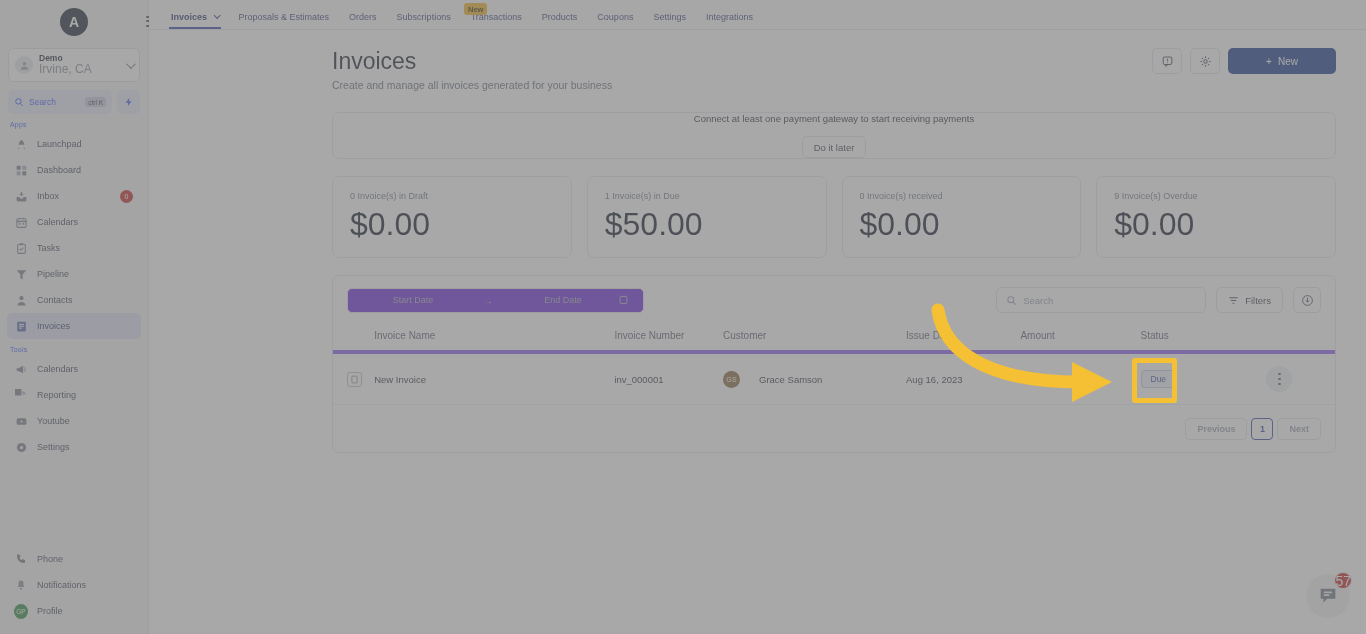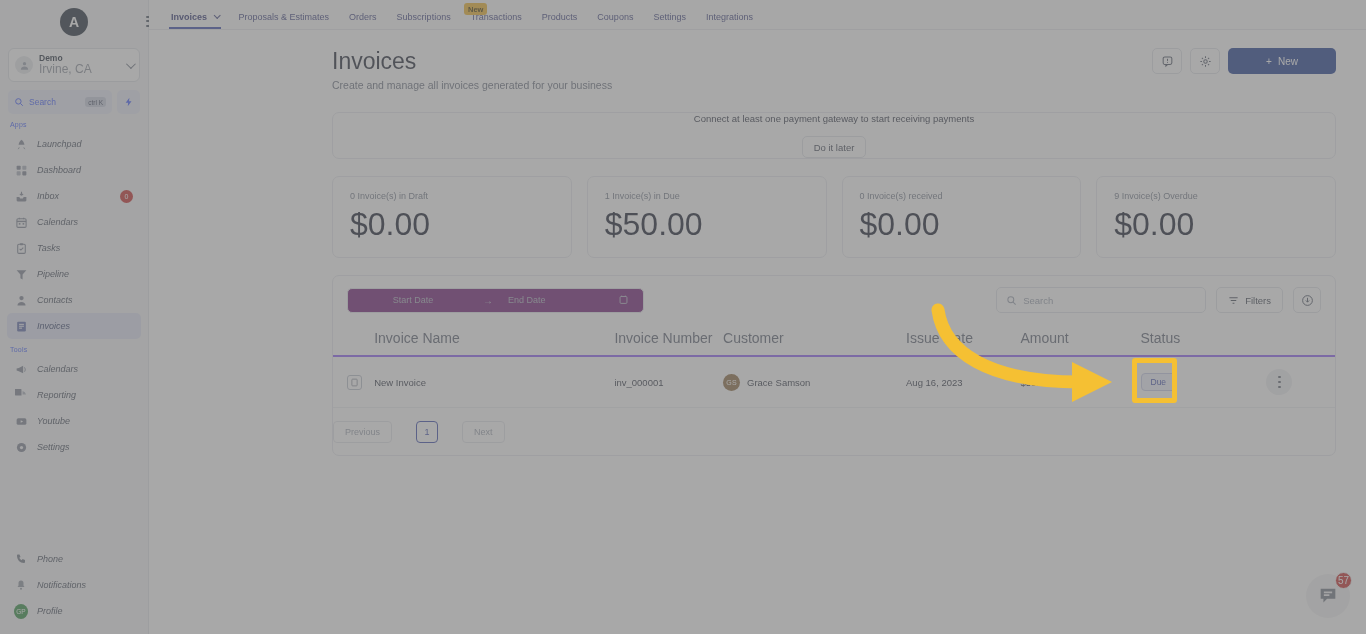--- a/index.html
+++ b/index.html
@@ -59,21 +59,21 @@
 
   .group-lbl { font-size:7px; color:#3d5afe; padding:7px 0 3px 10px; letter-spacing:.2px; }
 
   .nav { padding:0 7px; }
   .nav-item {
     height:26px; display:flex; align-items:center; gap:9px; padding:0 7px;
     border-radius:5px; cursor:pointer; position:relative;
   }
   .nav-item.active { background:#dfe3f3; }
   .nav-item .ico { width:14px; height:14px; display:flex;align-items:center;justify-content:center; flex:0 0 14px; }
-  .nav-item .lbl { font-size:9px; color:#3f4656;font-style:italic; }
+  .nav-item .lbl { font-size:9px; color:#3f4656; }
   .nav-item.active .lbl { color:#35406b; }
   .badge-red {
     position:absolute; right:8px; min-width:13px; height:13px; border-radius:50%;
     background:#c62828; color:#fff; font-size:7px; display:flex;align-items:center;justify-content:center;
   }
 
   .sb-bottom { margin-top:auto; padding:0 7px 10px 7px; }
   .av-green { width:15px;height:15px;border-radius:50%;background:#2e8b3f;color:#fff;font-size:6.5px;
     display:flex;align-items:center;justify-content:center; }
 
@@ -137,91 +137,91 @@
     padding:14px 0 0 17px;
   }
   .stat-lbl { font-size:9px; color:#727a89; }
   .stat-val { font-size:32px; color:#141a2b; margin-top:5px; }
 
   .table-card {
     margin-top:17px; border:1px solid #e6e8ee; border-radius:7px; background:#fff; overflow:hidden;
   }
   .toolbar { height:48px; display:flex; align-items:center; padding:0 14px; gap:10px; }
   .daterange {
-    width:297px; height:25px; border:1px solid #e3e5ea; border-radius:5px; background:#701a75;
+    width:297px; height:25px; border:1px solid #e3e5ea; border-radius:5px; background:#6d28d9;
     display:flex; align-items:center; padding:0 10px; cursor:pointer;
   }
   .dr-txt { font-size:9px; color:#a7adba; }
   .dr-start { width:110px; text-align:center; }
   .dr-arrow { width:40px; text-align:center; color:#b4b9c4; font-size:10px; }
-  .dr-end { width:110px; text-align:left; }
+  .dr-end { width:110px; text-align:center; }
   .toolbar-spacer { flex:1; }
   .search-field {
     width:210px; height:26px; border:1px solid #e0e3e9; border-radius:5px; background:#fff;
     display:flex; align-items:center; gap:6px; padding:0 9px; cursor:text;
   }
   .search-field span { font-size:9.5px; color:#98a0ae; }
   .btn-filters {
     height:26px; padding:0 11px; border:1px solid #dfe2e8; background:#fff; border-radius:5px;
     display:flex;align-items:center;gap:6px; font-size:9.5px; color:#39404e; cursor:pointer;
   }
   .btn-dl {
     width:28px; height:26px; border:1px solid #dfe2e8; background:#fff; border-radius:5px;
     display:flex;align-items:center;justify-content:center; cursor:pointer;
   }
 
   table { width:100%; border-collapse:collapse; }
   thead th {
-    text-align:left; font-size:14px; color:#5b6272; font-weight:normal;
-    padding:6px 0 9px 0; border-bottom:2px solid #8b5cf6;
+    text-align:left; font-size:10px; color:#5b6272; font-weight:normal;
+    padding:6px 0 9px 0; border-bottom:4px solid #8b5cf6;
   }
   tbody td { padding:12px 0; font-size:9.5px; color:#2d3342; border-bottom:1px solid #eceef2; }
   .c-check { width:36px; padding-left:14px !important; }
   .c-name  { width:210px; }
   .c-num   { width:95px; }
   .c-cust  { width:160px; }
   .c-date  { width:100px; }
   .c-amt   { width:105px; }
   .c-stat  { width:110px; }
   .c-act   { width:60px; }
   thead .c-check { padding-left:14px !important; }
 
   .doc-chk {
     width:15px;height:15px;border:1.3px solid #b9bfcb; border-radius:3px; background:#fff;
     display:flex;align-items:center;justify-content:center; cursor:pointer;
   }
-  .cust-cell { display:flex; align-items:center; gap:7px; }
+  .cust-cell { display:flex; align-items:center; gap:19px; }
   .cust-av {
     width:17px;height:17px;border-radius:50%; background:#8d6a3f; color:#fff; font-size:7px;
     display:flex;align-items:center;justify-content:center; letter-spacing:.2px;
   }
   .status-badge {
     display:inline-block; border:1px solid #c5cbe8; color:#3949ab; background:#eef1fb;
     border-radius:4px; font-size:8.5px; padding:3px 9px;
   }
   .kebab {
     width:26px;height:26px;border-radius:50%; background:#edeef1;
     display:flex;flex-direction:column;align-items:center;justify-content:center; gap:2.5px; cursor:pointer;
   }
   .kebab i { width:2.6px;height:2.6px;border-radius:50%; background:#5d6472; display:block; }
 
-  .pager { height:47px; display:flex; align-items:center; justify-content:flex-start; gap:24px; padding-right:14px; }
+  .pager { height:47px; display:flex; align-items:center; justify-content:flex-end; gap:4px; padding-right:14px;font-weight:bold; }
   .pg-btn { height:22px; padding:0 11px; border:1px solid #e3e5ea; background:#fff; border-radius:4px;
     font-size:9px; color:#9aa1ae; cursor:pointer; display:flex;align-items:center; }
   .pg-num { height:22px; min-width:22px; border:1px solid #3949ab; color:#3949ab; background:#fff;
     border-radius:4px; font-size:9px; display:flex;align-items:center;justify-content:center; cursor:pointer; }
 
   
   .chat-widget {
     position:absolute; right:16px; bottom:16px; width:44px; height:44px; border-radius:50%;
     background:#f2f2f3; display:flex;align-items:center;justify-content:center; cursor:pointer; z-index:40;
   }
   .chat-badge {
     position:absolute; top:-2px; right:-2px; min-width:17px;height:17px;border-radius:50%;
-    background:#c62828; color:#fff; font-size:10px; display:flex;align-items:center;justify-content:center;
+    background:#c62828; color:#fff; font-size:14px; display:flex;align-items:center;justify-content:center;
     border:1.5px solid #f2f2f3;
   }
 
   
   .hl-box {
     position:absolute; left:1132px; top:358px; width:45px; height:45px;
     border:5px solid #f5c033; border-radius:3px; z-index:60; pointer-events:none;
   }
   .arrow-svg { position:absolute; left:930px; top:300px; width:220px; height:110px; z-index:59; pointer-events:none; }
 </style>

